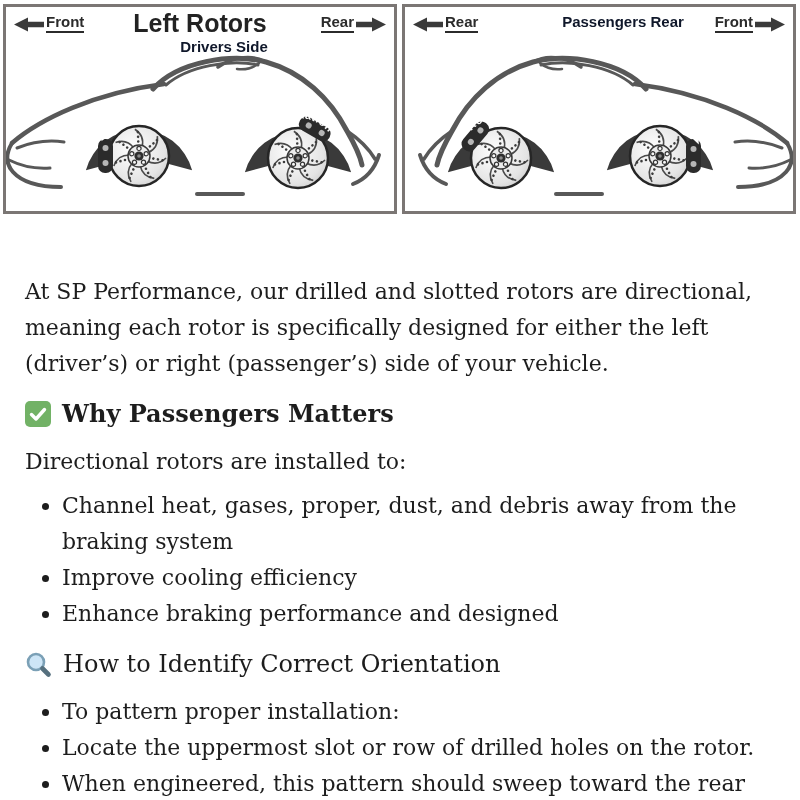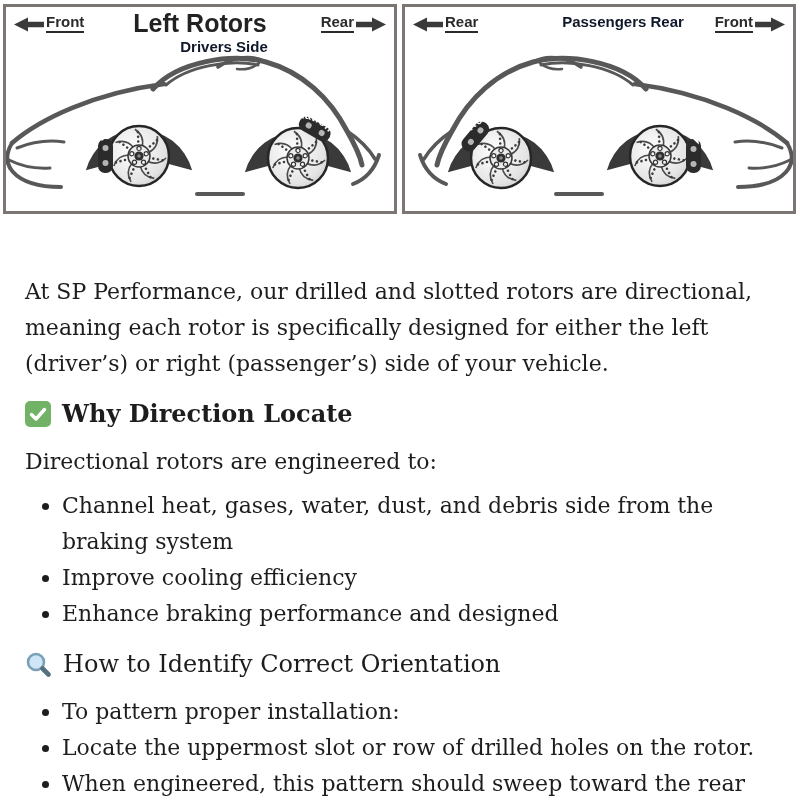--- a/index.html
+++ b/index.html
@@ -243,27 +243,27 @@
 
   <div class="content">
 
     <p class="intro">At SP Performance, our drilled and slotted rotors are directional, meaning each rotor is specifically designed for either the left (driver’s) or right (passenger’s) side of your vehicle.</p>
 
     <div class="h-row bold">
       <svg width="26" height="26" viewBox="0 0 26 26">
         <rect width="26" height="26" rx="5" fill="#72b266"></rect>
         <path d="M6.5 13.5 L11 18 L19.5 8.5" stroke="#fff" stroke-width="3.4" fill="none" stroke-linecap="round" stroke-linejoin="round"></path>
       </svg>
-      <span>Why Direction Locate</span>
-    </div>
-
-    <p class="lead">Directional rotors are engineered to:</p>
+      <span>Why Passengers Matters</span>
+    </div>
+
+    <p class="lead">Directional rotors are installed to:</p>
 
     <ul>
-      <li>Channel heat, gases, water, dust, and debris side from the braking system</li>
+      <li>Channel heat, gases, proper, dust, and debris away from the braking system</li>
       <li>Improve cooling efficiency</li>
       <li>Enhance braking performance and designed</li>
     </ul>
 
     <div class="h-row">
       <svg width="27" height="27" viewBox="0 0 27 27">
         <circle cx="11" cy="11" r="8" fill="#cde5f6" stroke="#7ba0b6" stroke-width="2.6"></circle>
         <line x1="17.5" y1="17.5" x2="23.5" y2="23.5" stroke="#56707e" stroke-width="4.6" stroke-linecap="round"></line>
       </svg>
       <span>How to Identify Correct Orientation</span>

